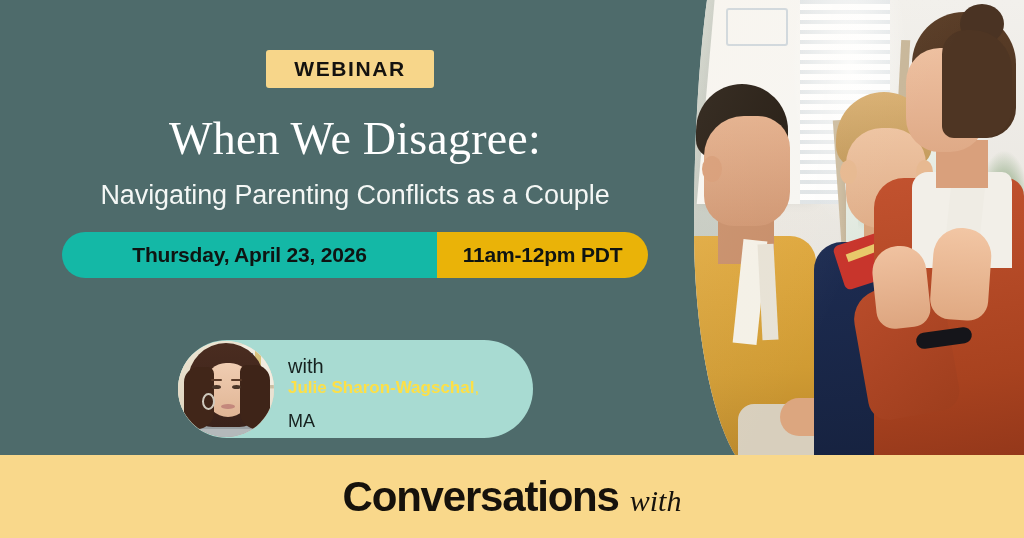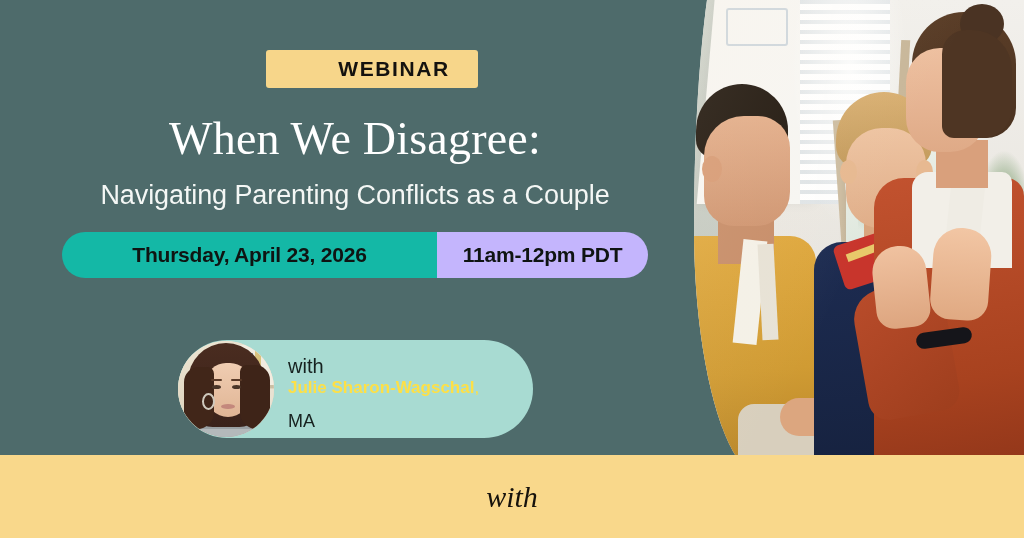--- a/index.html
+++ b/index.html
@@ -258,21 +258,20 @@
     position: absolute;
     left: 266px;
     top: 50px;
     width: 168px;
     height: 38px;
     background: #F7D68A;
     border-radius: 3px;
     display: flex;
     align-items: center;
     justify-content: center;
-    padding-left: 44px;
   }
   #webinar-badge span {
     font-size: 21px;
     font-weight: 700;
     letter-spacing: 1.6px;
     color: #14120f;
   }
 
   #title-main {
     position: absolute;
@@ -310,21 +309,21 @@
   }
   #pill-date {
     width: 375px;
     background: #14b8a6;
     display: flex;
     align-items: center;
     justify-content: center;
   }
   #pill-time {
     flex: 1;
-    background: #c4b5fd;
+    background: #eab308;
     display: flex;
     align-items: center;
     justify-content: center;
   }
   #pill-date span, #pill-time span {
     font-size: 21px;
     font-weight: 700;
     color: #0f1412;
     letter-spacing: -.2px;
   }
@@ -559,17 +558,18 @@
   </div>
 
   <div id="speaker-text">
     <div id="sp-with">with</div>
     <div id="sp-name"><span>Julie Sharon-Wagschal</span><span class="comma">,</span></div>
     <div id="sp-cred">MA</div>
   </div>
 
   <div id="footer-band">
     <div id="footer-lockup">
+      <span id="brand-conversations">Conversations</span>
       <span id="brand-from">with</span>
     </div>
   </div>
 
 </div>
 
 </body></html>

